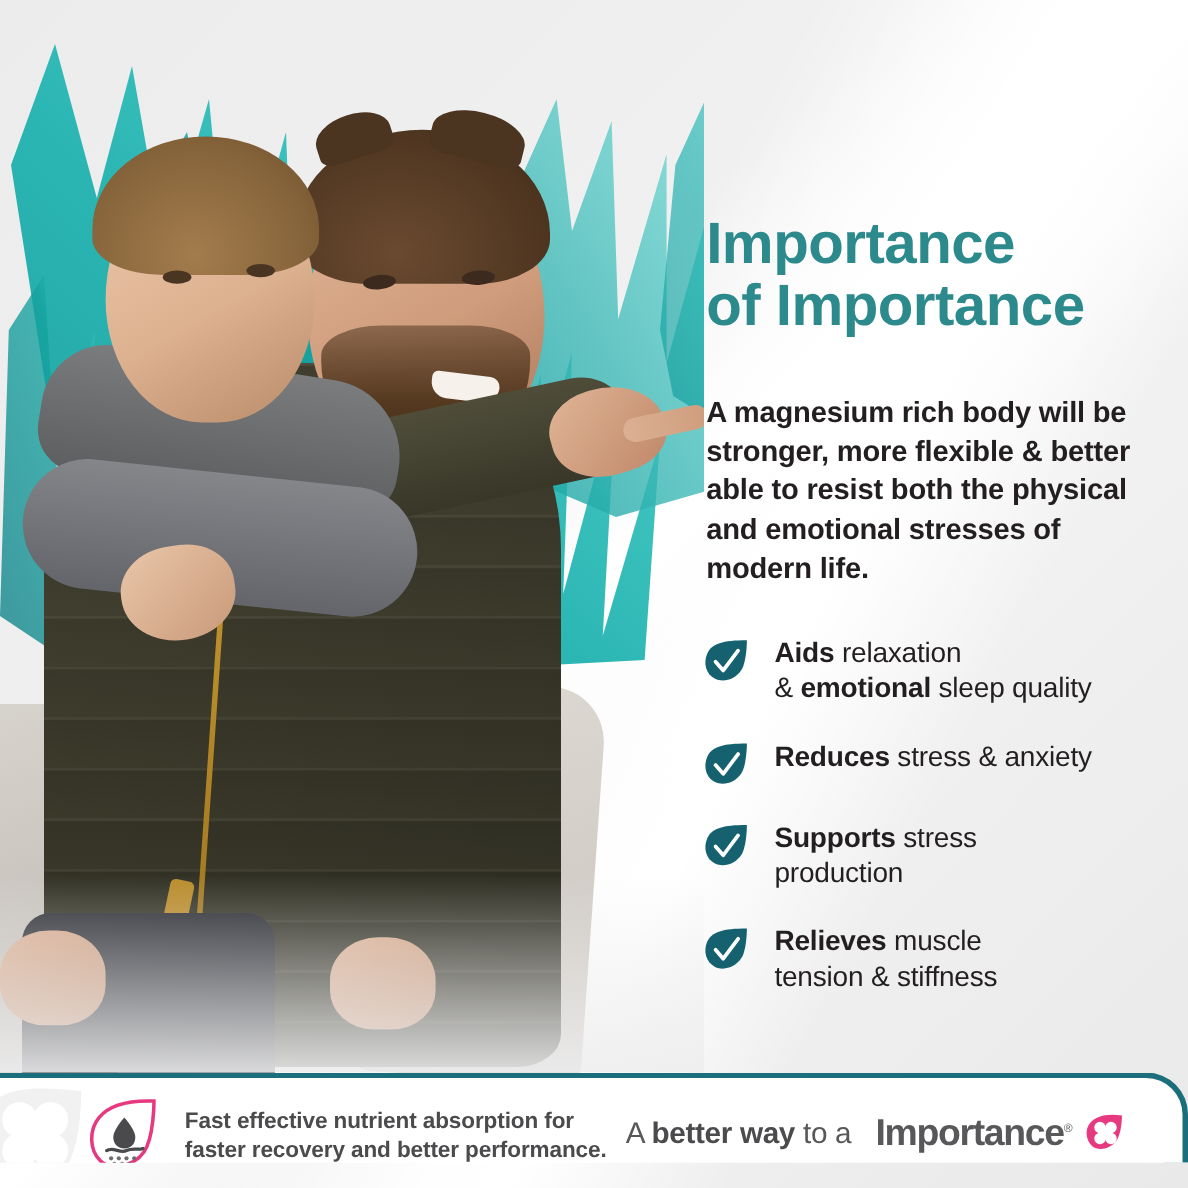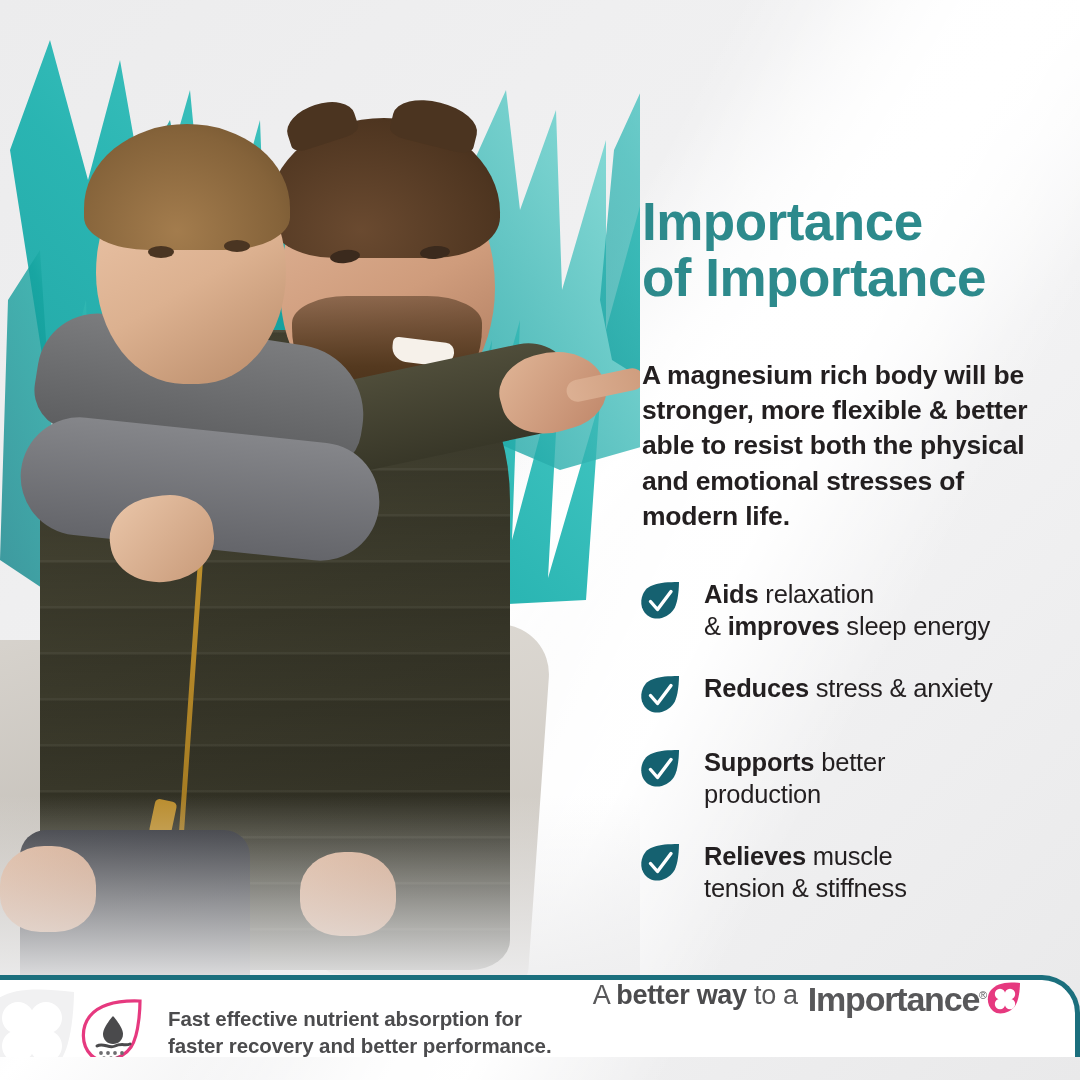--- a/index.html
+++ b/index.html
@@ -320,21 +320,21 @@
     font-size: 20.5px;
     font-weight: 700;
     line-height: 1.32;
     color: #4b4b4d;
     letter-spacing: -0.1px;
   }
   .footer-right {
     position: absolute;
     right: 52px; top: 0;
     height: 100px;
-    display: flex; gap: 0;
+    display: flex; align-items: center; gap: 12px;
   }
   .tagline {
     font-size: 27px;
     color: #58585a;
     letter-spacing: -0.3px;
     white-space: nowrap;
   }
   .tagline b { font-weight: 700; color: #4b4b4d; }
   .brandmark {
     font-size: 34px;
@@ -438,21 +438,21 @@
 
       <li class="benefit">
         <span class="leaf-check">
           <svg viewBox="0 0 44 44" width="44" height="44">
             <path d="M41 3 C41 3 41 22 36 30 C31 38 20 42 12 38 C4 34 1 24 5 15 C9 6 19 3 41 3 Z" fill="#156170"></path>
             <path d="M12.5 22.5 L19.5 30.5 L33 12.5" fill="none" stroke="#ffffff" stroke-width="3.4" stroke-linecap="round" stroke-linejoin="round"></path>
           </svg>
         </span>
         <span class="benefit-text">
           <b>Aids</b><span> relaxation</span><br>
-          <span>&amp; </span><b>improves</b><span> sleep energy</span>
+          <span>&amp; </span><b>emotional</b><span> sleep quality</span>
         </span>
       </li>
 
       <li class="benefit">
         <span class="leaf-check">
           <svg viewBox="0 0 44 44" width="44" height="44">
             <path d="M41 3 C41 3 41 22 36 30 C31 38 20 42 12 38 C4 34 1 24 5 15 C9 6 19 3 41 3 Z" fill="#156170"></path>
             <path d="M12.5 22.5 L19.5 30.5 L33 12.5" fill="none" stroke="#ffffff" stroke-width="3.4" stroke-linecap="round" stroke-linejoin="round"></path>
           </svg>
         </span>
@@ -462,21 +462,21 @@
       </li>
 
       <li class="benefit">
         <span class="leaf-check">
           <svg viewBox="0 0 44 44" width="44" height="44">
             <path d="M41 3 C41 3 41 22 36 30 C31 38 20 42 12 38 C4 34 1 24 5 15 C9 6 19 3 41 3 Z" fill="#156170"></path>
             <path d="M12.5 22.5 L19.5 30.5 L33 12.5" fill="none" stroke="#ffffff" stroke-width="3.4" stroke-linecap="round" stroke-linejoin="round"></path>
           </svg>
         </span>
         <span class="benefit-text">
-          <b>Supports</b><span> better</span><br>
+          <b>Supports</b><span> stress</span><br>
           <span>production</span>
         </span>
       </li>
 
       <li class="benefit">
         <span class="leaf-check">
           <svg viewBox="0 0 44 44" width="44" height="44">
             <path d="M41 3 C41 3 41 22 36 30 C31 38 20 42 12 38 C4 34 1 24 5 15 C9 6 19 3 41 3 Z" fill="#156170"></path>
             <path d="M12.5 22.5 L19.5 30.5 L33 12.5" fill="none" stroke="#ffffff" stroke-width="3.4" stroke-linecap="round" stroke-linejoin="round"></path>
           </svg>

